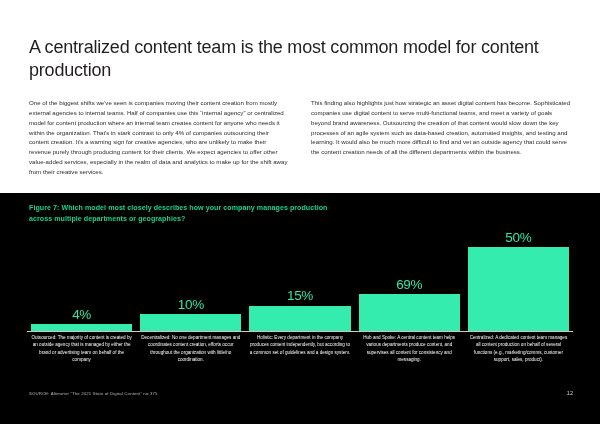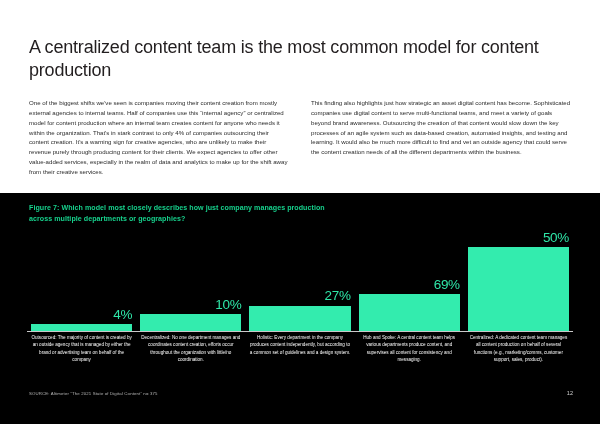--- a/index.html
+++ b/index.html
@@ -93,21 +93,21 @@
     align-items: flex-end;
     gap: 0;
   }
   .bar-slot {
     position: relative;
     flex: 1 1 0;
     height: 100%;
     display: flex;
     flex-direction: column;
     justify-content: flex-end;
-    align-items: flex-end;
+    align-items: center;
     padding: 0 4px;
     box-sizing: border-box;
   }
   .bar-value {
     color: #2fe6a8;
     font-size: 13.5px;
     font-weight: 400;
     line-height: 1;
     margin-bottom: 3px;
     letter-spacing: -0.3px;
@@ -173,37 +173,37 @@
     <div class="body-col">
       <p>One of the biggest shifts we've seen is companies moving their content creation from mostly external agencies to internal teams. Half of companies use this “internal agency” or centralized model for content production where an internal team creates content for anyone who needs it within the organization. That's in stark contrast to only 4% of companies outsourcing their content creation. It's a warning sign for creative agencies, who are unlikely to make their revenue purely through producing content for their clients. We expect agencies to offer other value-added services, especially in the realm of data and analytics to make up for the shift away from their creative services.</p>
     </div>
     <div class="body-col">
       <p>This finding also highlights just how strategic an asset digital content has become. Sophisticated companies use digital content to serve multi-functional teams, and meet a variety of goals beyond brand awareness. Outsourcing the creation of that content would slow down the key processes of an agile system such as data-based creation, automated insights, and testing and learning. It would also be much more difficult to find and vet an outside agency that could serve the content creation needs of all the different departments within the business.</p>
     </div>
   </div>
 
   <div class="figure-panel">
 
-    <div class="figure-title">Figure 7: Which model most closely describes how just company manages production across multiple departments or geographies?</div>
+    <div class="figure-title">Figure 7: Which model most closely describes how your company manages production across multiple departments or geographies?</div>
 
     <div class="chart">
       <div class="bars">
 
         <div class="bar-slot">
           <div class="bar-value" style="color: rgb(47, 230, 168);">4%</div>
           <div class="bar-rect" style="height: 6.72px; background: rgb(51, 236, 174);"></div>
         </div>
 
         <div class="bar-slot">
           <div class="bar-value" style="color: rgb(47, 230, 168);">10%</div>
           <div class="bar-rect" style="height: 16.8px; background: rgb(51, 236, 174);"></div>
         </div>
 
         <div class="bar-slot">
-          <div class="bar-value" style="color: rgb(47, 230, 168);">27%</div>
+          <div class="bar-value" style="color: rgb(47, 230, 168);">15%</div>
           <div class="bar-rect" style="height: 25.2px; background: rgb(51, 236, 174);"></div>
         </div>
 
         <div class="bar-slot">
           <div class="bar-value" style="color: rgb(47, 230, 168);">69%</div>
           <div class="bar-rect" style="height: 36.96px; background: rgb(51, 236, 174);"></div>
         </div>
 
         <div class="bar-slot">
           <div class="bar-value" style="color: rgb(47, 230, 168);">50%</div>

